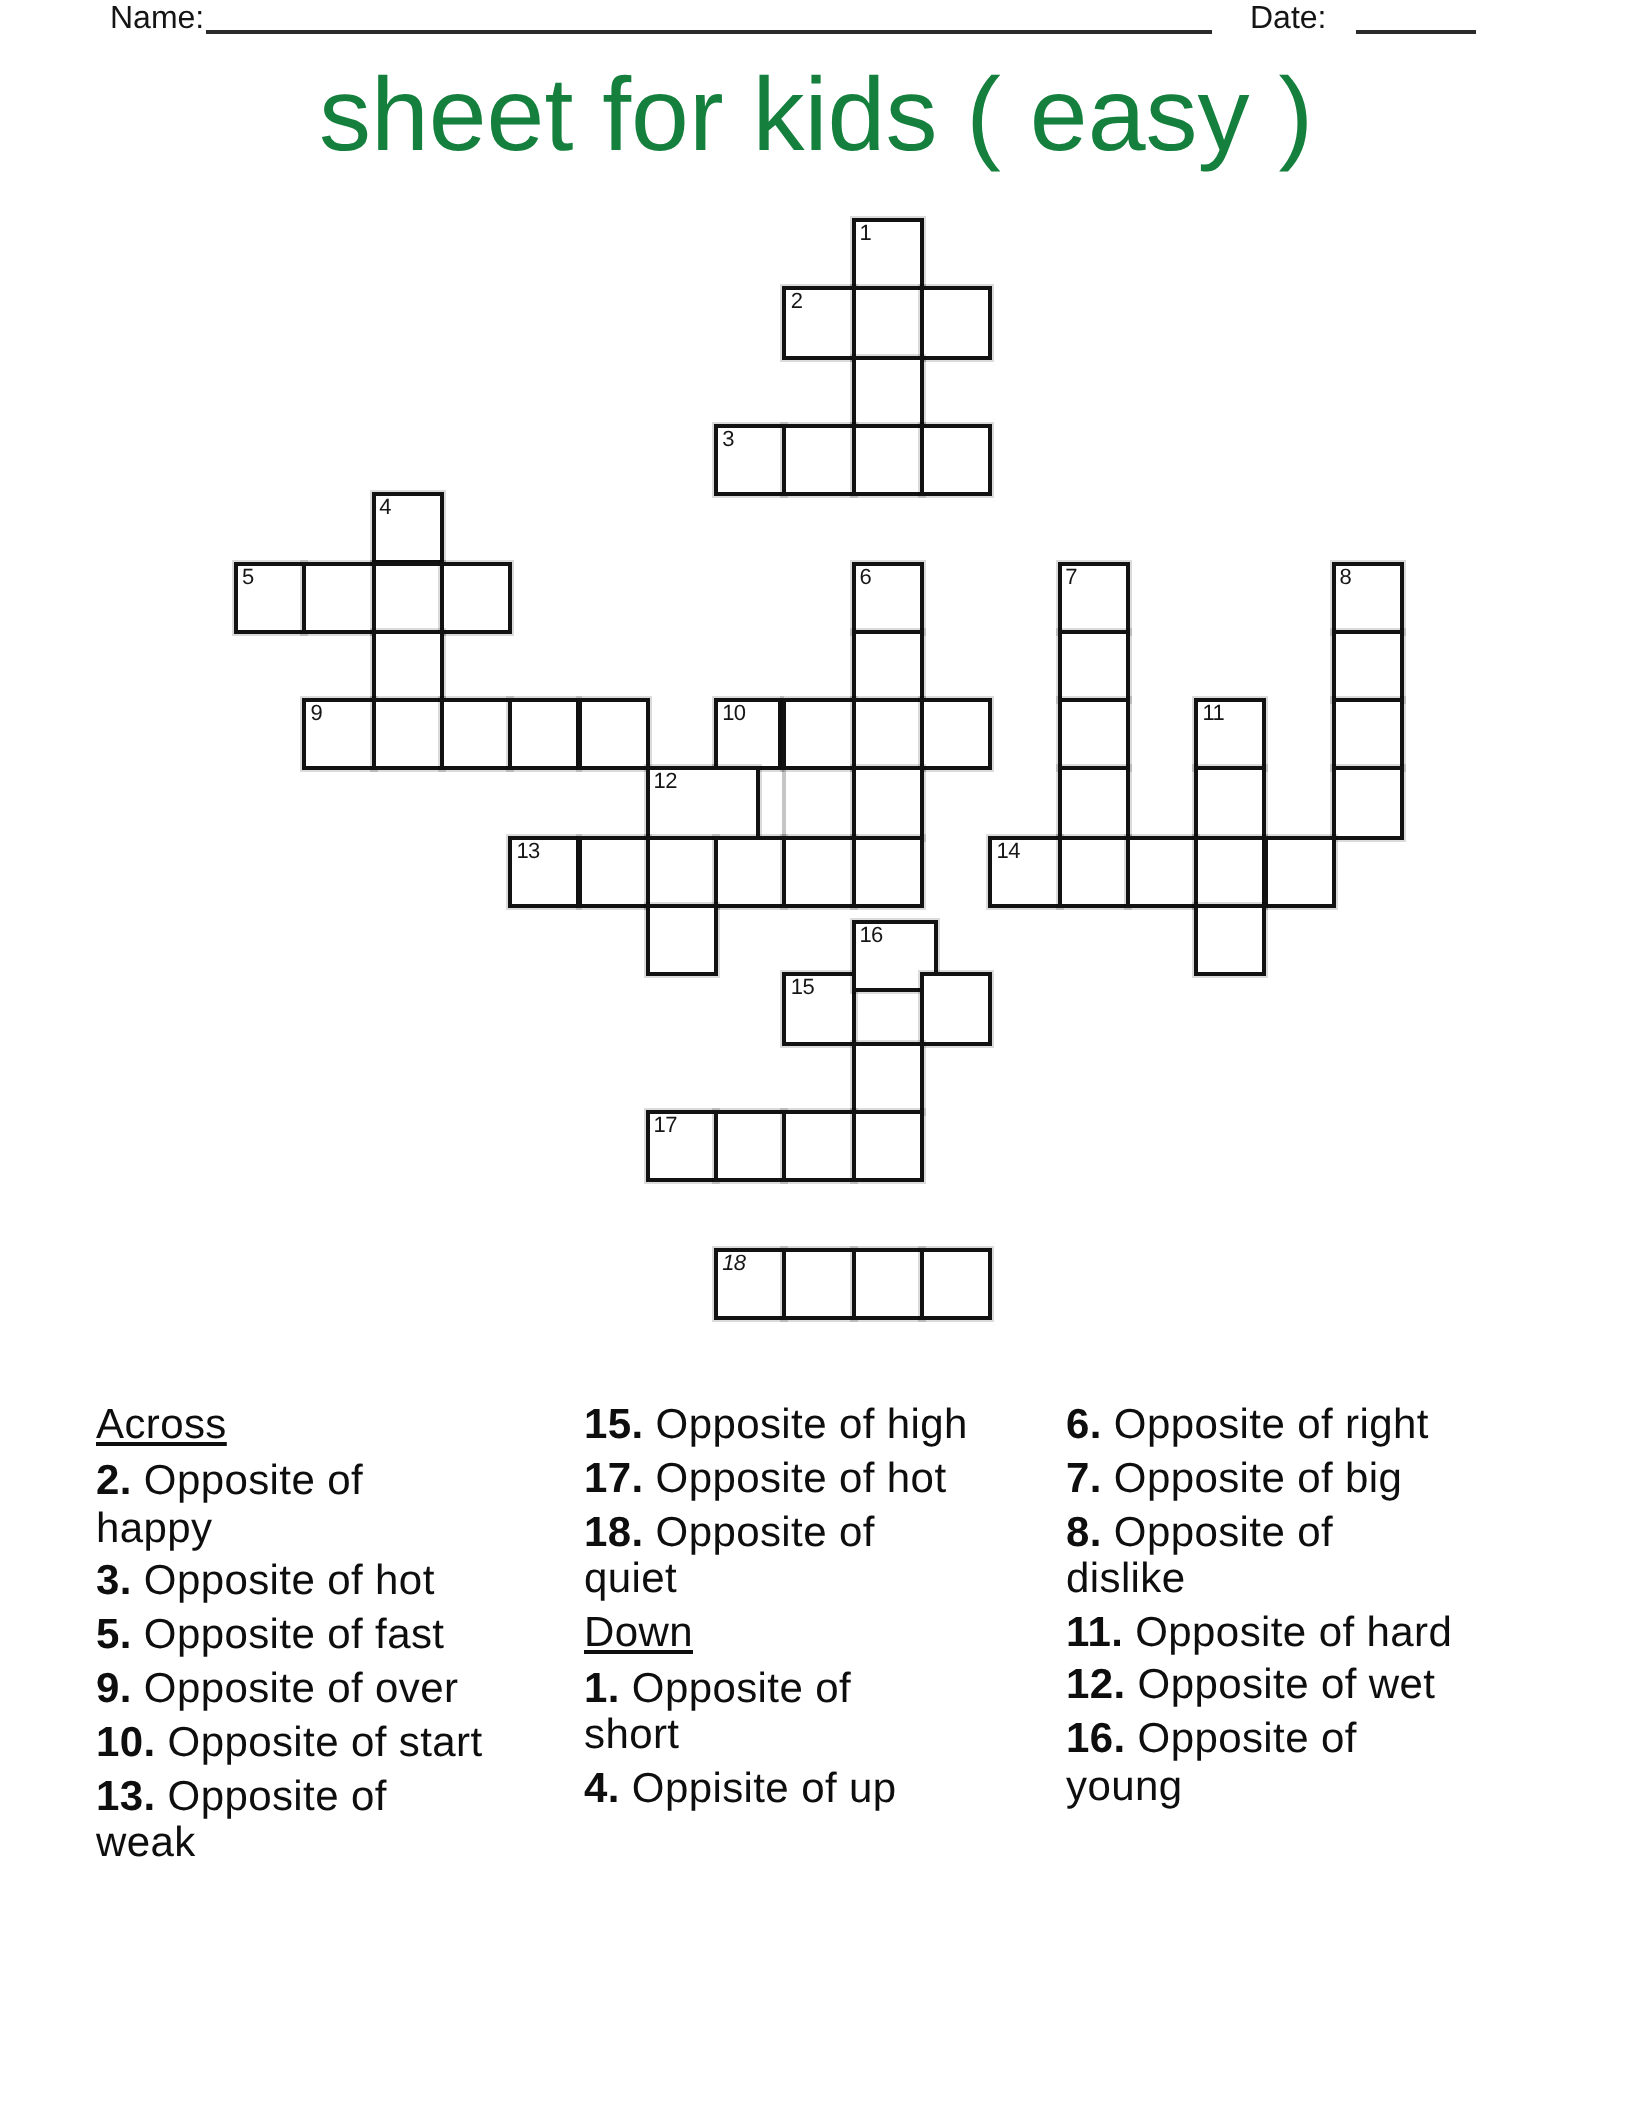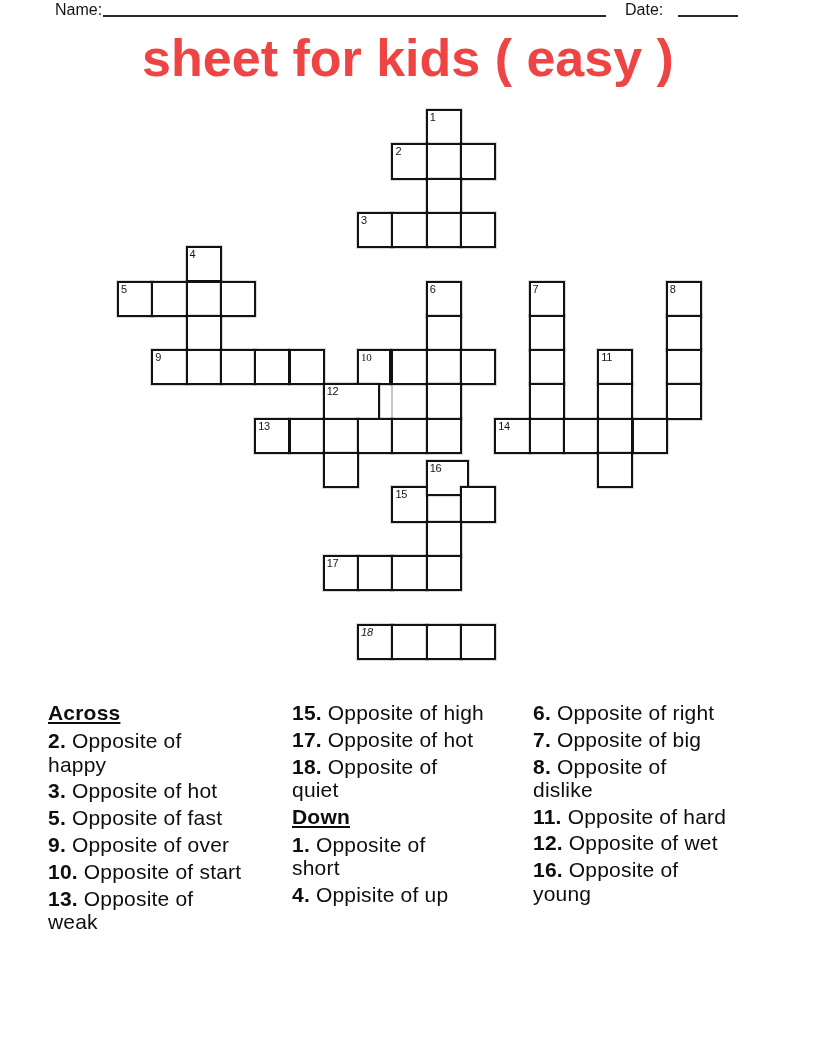--- a/index.html
+++ b/index.html
@@ -6,40 +6,40 @@
   body { width:816px; height:1056px; position:relative; overflow:hidden;
          font-family:"Liberation Sans", sans-serif; color:#111; }
   .page { position:absolute; inset:0; background:#fff; }
 
   
   .hdr-label { position:absolute; font-size:16px; color:#151515; white-space:nowrap; }
   .blank-line { position:absolute; border-bottom:2px solid #2a2a2a; height:14px; }
 
   
   .title { position:absolute; top:30px; left:0; width:816px; margin:0;
-           text-align:center; font-size:52px; font-weight:700; color:#ef4444;
+           text-align:center; font-size:52px; font-weight:400; color:#15803d;
            letter-spacing:0; line-height:1.1; }
 
   
   .grid { position:absolute; inset:0; }
   .cell { position:absolute; box-sizing:border-box; background:#fff;
           border:2px solid #121212; box-shadow:0 0 0 1px rgba(0,0,0,0.14); }
   .cell-num { position:absolute; top:0; left:2px; font-size:11px; line-height:13px;
               color:#161616; letter-spacing:-0.3px; }
   .connector { position:absolute; box-sizing:border-box; background:#fff;
                border:2px solid #121212; box-shadow:0 0 0 1px rgba(0,0,0,0.14); }
   .connector .faint-divider { position:absolute; top:0; bottom:0; width:1.5px;
                background:#c6c6c6; }
 
   
   .clue-col { position:absolute; top:701px; font-size:21px; line-height:23.3px;
               letter-spacing:0.2px; color:#0e0e0e; }
   .clue { margin:0 0 3.5px 0; white-space:pre-line; }
   .clue-num { font-weight:bold; margin-right:6px; }
-  .clue-heading { font-weight:bold; text-decoration:underline; margin:0 0 5px 0; }
+  .clue-heading { font-weight:normal; text-decoration:underline; margin:0 0 5px 0; }
 </style>
 </head>
 <body>
 
 <div class="page">
 
   <span class="hdr-label" style="left:55px; top:1px;">Name:</span>
   <div class="blank-line" style="left:103px; top:1px; width:503px;"></div>
   <span class="hdr-label" style="left:625px; top:1px;">Date:</span>
   <div class="blank-line" style="left:678px; top:1px; width:60px;"></div>
@@ -87,21 +87,21 @@
       <div class="cell" style="left: 425.7px; top: 314.8px; width: 36.3px; height: 36.3px;"></div>
       <div class="cell" style="left: 528.6px; top: 314.8px; width: 36.3px; height: 36.3px;"></div>
       <div class="cell" style="left: 665.8px; top: 314.8px; width: 36.3px; height: 36.3px;"></div>
       <div class="cell" style="left: 151.3px; top: 349.1px; width: 36.3px; height: 36.3px;">
         <span class="cell-num">9</span>
       </div>
       <div class="cell" style="left: 185.6px; top: 349.1px; width: 36.3px; height: 36.3px;"></div>
       <div class="cell" style="left: 219.9px; top: 349.1px; width: 36.3px; height: 36.3px;"></div>
       <div class="cell" style="left: 254.2px; top: 349.1px; width: 36.3px; height: 36.3px;"></div>
       <div class="cell" style="left: 288.5px; top: 349.1px; width: 36.3px; height: 36.3px;"></div>
-      <div class="cell" style="left: 357.1px; top: 349.1px; width: 34px; height: 36.3px; font-family: Liberation Serif, serif;">
+      <div class="cell" style="left: 357.1px; top: 349.1px; width: 34px; height: 36.3px;">
         <span class="cell-num">10</span>
       </div>
       <div class="cell" style="left: 391.4px; top: 349.1px; width: 36.3px; height: 36.3px;"></div>
       <div class="cell" style="left: 425.7px; top: 349.1px; width: 36.3px; height: 36.3px;"></div>
       <div class="cell" style="left: 460px; top: 349.1px; width: 36.3px; height: 36.3px;"></div>
       <div class="cell" style="left: 528.6px; top: 349.1px; width: 36.3px; height: 36.3px;"></div>
       <div class="cell" style="left: 597.2px; top: 349.1px; width: 36.3px; height: 36.3px;">
         <span class="cell-num">11</span>
       </div>
       <div class="cell" style="left: 665.8px; top: 349.1px; width: 36.3px; height: 36.3px;"></div>

